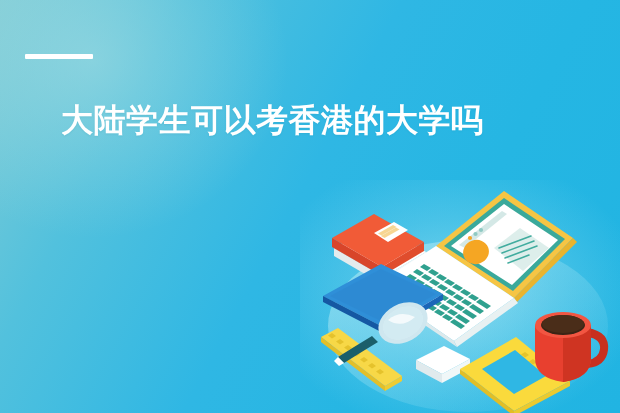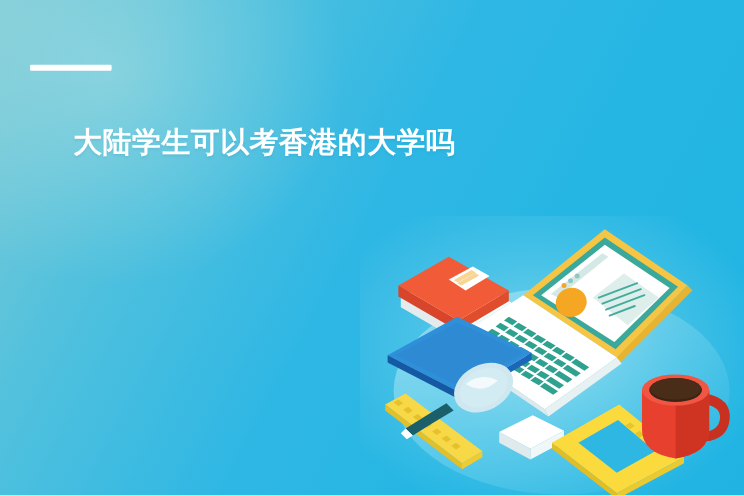--- a/index.html
+++ b/index.html
@@ -49,21 +49,21 @@
     background: #ffffff;
     border-radius: 1px;
   }
 
   
   .headline {
     position: absolute;
     left: 61px;
     top: 103px;
     color: #ffffff;
-    font-size: 24px;
+    font-size: 32px;
     line-height: 34px;
     font-weight: bold;
     letter-spacing: 0.5px;
     white-space: nowrap;
     text-shadow: 0 1px 2px rgba(20,120,150,0.13);
   }
 
   
   .illus {
     position: absolute;

